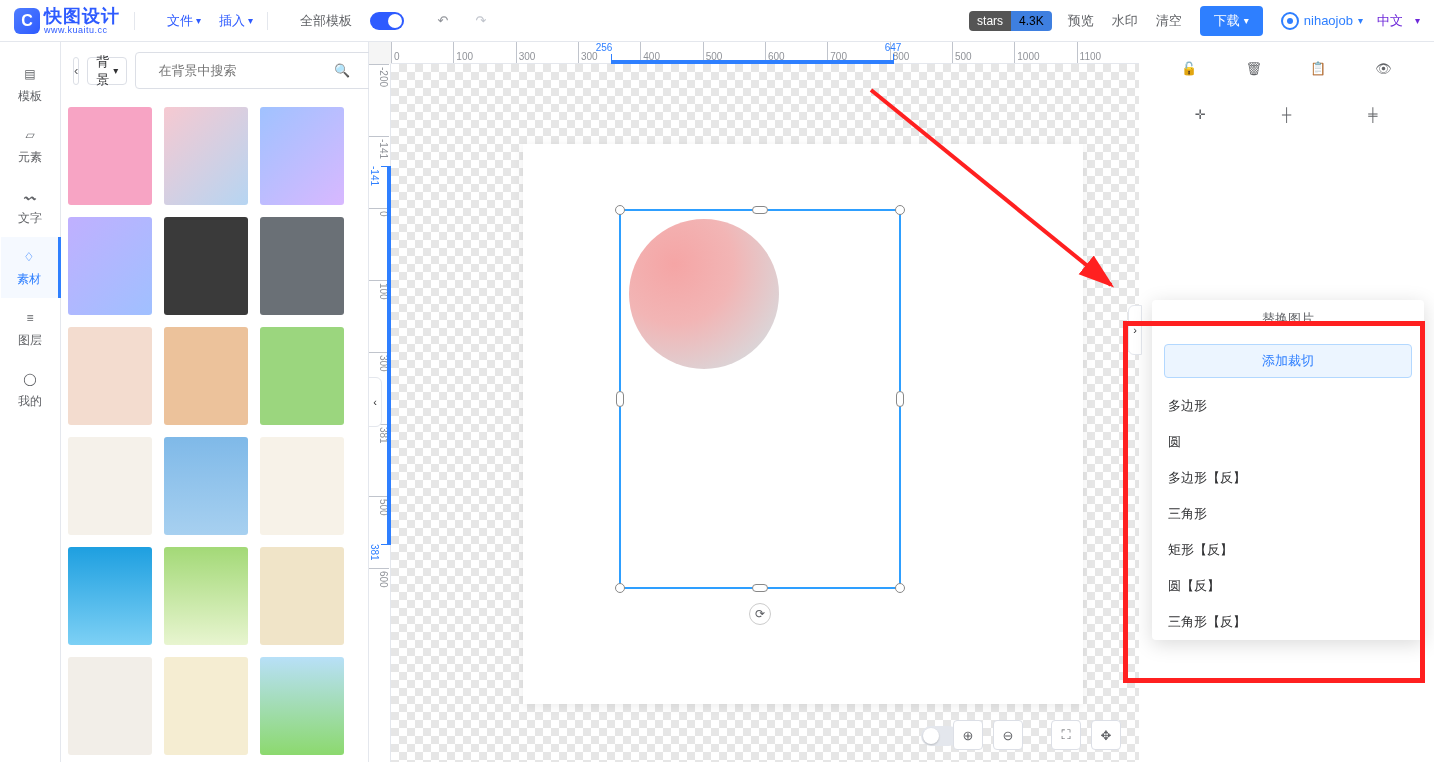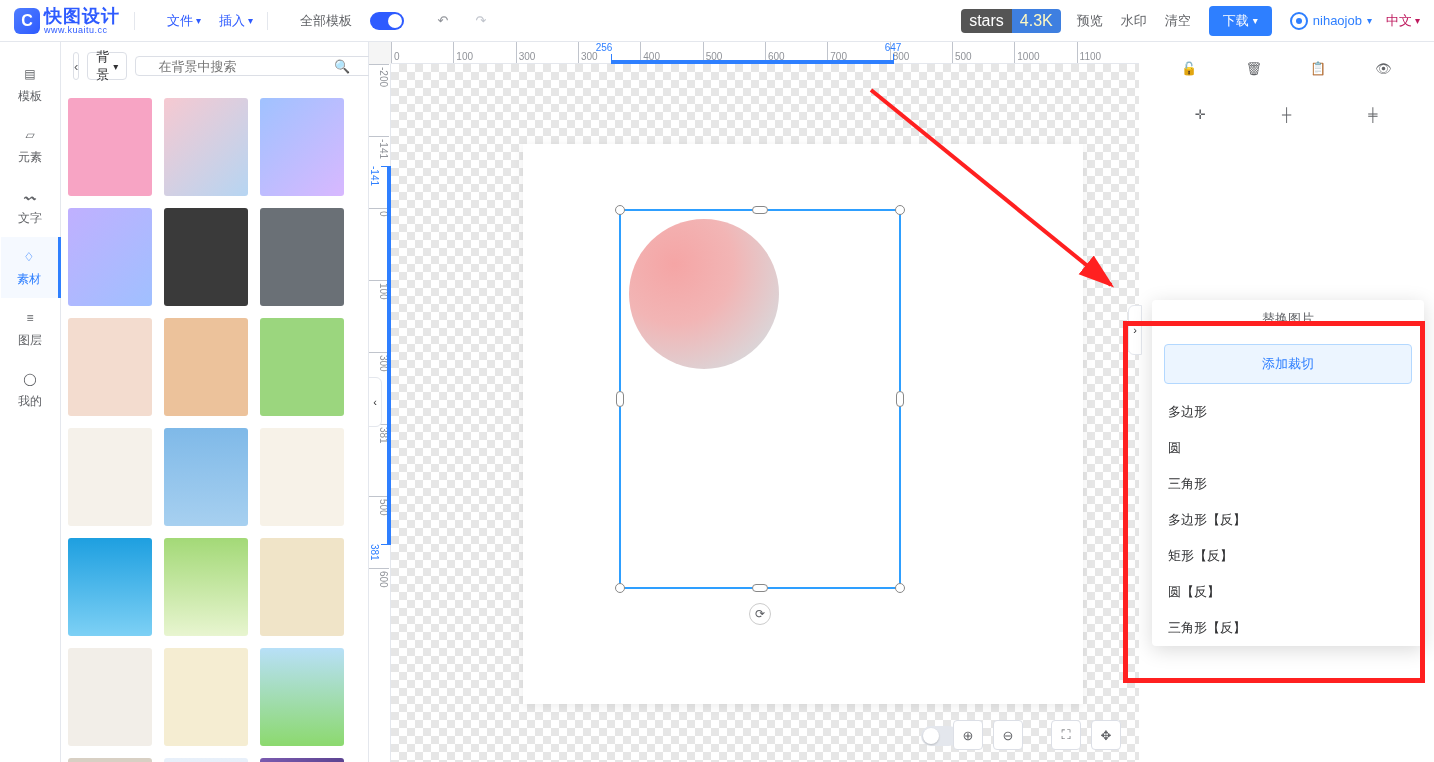--- a/index.html
+++ b/index.html
@@ -10,41 +10,41 @@
 .logo-text{color:#2e5bff;font-weight:700;font-size:18px;letter-spacing:1px;line-height:1}
 .logo-sub{font-size:9px;color:#2e5bff;letter-spacing:0.5px}
 .menu-item{margin-left:18px;color:#2e5bff;cursor:pointer;display:flex;align-items:center;gap:3px}
 .menu-item.plain{color:#606266}
 .chev{font-size:10px}
 .divider{width:1px;height:18px;background:#e4e7ed;margin:0 14px}
 .toggle{width:34px;height:18px;border-radius:10px;background:#2e5bff;position:relative}
 .toggle::after{content:"";position:absolute;width:14px;height:14px;border-radius:50%;background:#fff;top:2px;right:2px}
 .top-icon{width:22px;height:22px;display:flex;align-items:center;justify-content:center;color:#909399;margin-left:16px;cursor:pointer}
 .spacer{flex:1}
-.stars-badge{display:flex;border-radius:4px;overflow:hidden;font-size:16px;margin-right:16px}
+.stars-badge{display:flex;border-radius:4px;overflow:hidden;font-size:12px;margin-right:16px}
 .stars-badge span:first-child{background:#555;color:#fff;padding:3px 8px}
-.stars-badge span:last-child{background:#3e7fe0;color:#fef9c3;padding:3px 8px}
+.stars-badge span:last-child{background:#3e7fe0;color:#000000;padding:3px 8px}
 .right-link{margin-right:18px;color:#606266;cursor:pointer}
 .dl-btn{background:#2e7fff;color:#fff;border-radius:4px;padding:6px 14px;margin-right:18px;display:flex;align-items:center;gap:4px;cursor:pointer}
 .user{display:flex;align-items:center;color:#2e7fff;gap:5px;margin-right:14px;cursor:pointer}
 .user-icon{width:18px;height:18px;border:2px solid #2e7fff;border-radius:50%;display:flex;align-items:center;justify-content:center}
 .user-icon::before{content:"";width:6px;height:6px;border-radius:50%;background:#2e7fff}
-.lang{display:flex;align-items:center;gap:3px;color:#be185d;cursor:pointer}
+.lang{display:flex;align-items:center;gap:12px;color:#6d28d9;cursor:pointer}
 
 .main{display:flex;height:720px}
 .rail{width:61px;border-right:1px solid #e4e7ed;display:flex;flex-direction:column;align-items:center;padding-top:12px}
 .rail-item{width:100%;display:flex;flex-direction:column;align-items:center;padding:10px 0;cursor:pointer;color:#606266;font-size:12px;gap:4px}
 .rail-item.active{color:#2e7fff;border-right:3px solid #2e7fff;margin-right:-1px;background:#f5f9ff}
 .rail-icon{width:22px;height:20px;display:flex;align-items:center;justify-content:center}
 
 .side{width:308px;border-right:1px solid #e4e7ed;display:flex;flex-direction:column}
 .side-head{display:flex;align-items:center;padding:10px 12px;gap:8px}
 .back-btn{width:28px;height:28px;border:1px solid #dcdfe6;border-radius:4px;display:flex;align-items:center;justify-content:center;cursor:pointer;color:#606266}
 .bg-sel{height:28px;border:1px solid #dcdfe6;border-radius:4px;display:flex;align-items:center;padding:0 8px;gap:4px;cursor:pointer;font-size:13px}
-.search-box{flex:1;height:20px;border:1px solid #dcdfe6;border-radius:4px;display:flex;align-items:center;padding:0 22px;color:#c0c4cc}
+.search-box{flex:1;height:37px;border:1px solid #dcdfe6;border-radius:4px;display:flex;align-items:center;padding:0 22px;color:#c0c4cc}
 .search-box input{flex:1;border:none;outline:none;font-size:13px}
 .thumbs{flex:1;overflow-y:auto;padding:8px 7px}
 .thumb-row{display:flex;gap:12px;margin-bottom:12px}
 .thumb{width:84px;height:98px;border-radius:3px}
 .thumbs::-webkit-scrollbar{width:6px}
 .thumbs::-webkit-scrollbar-thumb{background:#c0c4cc;border-radius:3px}
 
 .canvas-wrap{flex:1;position:relative;overflow:hidden;background:#f5f5f5}
 .ruler-top{position:absolute;top:0;left:22px;right:0;height:22px;background:#fff;border-bottom:1px solid #e4e7ed;display:flex;font-size:10px;color:#909399}
 .ruler-top .tick{width:72px;border-left:1px solid #c0c4cc;padding-left:2px;padding-top:9px;position:relative}
@@ -88,21 +88,21 @@
 .switch{width:38px;height:20px;border-radius:10px;background:#dcdfe6;position:relative}
 .switch.off::after{content:"";position:absolute;width:16px;height:16px;border-radius:50%;background:#fff;top:2px;left:2px}
 .switch-label{position:absolute;right:4px;top:2px;font-size:10px;color:#909399}
 .coord-row{display:flex;gap:10px}
 .coord{flex:1;height:32px;border:1px solid #dcdfe6;border-radius:4px;display:flex;align-items:center;padding:0 8px;font-size:12px;gap:6px}
 .coord span:first-child{color:#909399}
 .red-dot{width:8px;height:8px;border-radius:50%;background:#f56c6c;margin-left:4px}
 
 .crop-panel{position:absolute;top:300px;right:10px;width:272px;background:#fff;box-shadow:0 4px 20px rgba(0,0,0,.15);border-radius:4px;z-index:10}
 .crop-header{text-align:center;padding:10px 0;color:#606266;font-size:13px}
-.crop-add-btn{margin:6px 12px 10px;height:40px;border:1px solid #b3d8ff;color:#2e7fff;border-radius:4px;display:flex;align-items:center;justify-content:center;cursor:pointer;background:#ecf5ff}
+.crop-add-btn{margin:6px 12px 10px;height:34px;border:1px solid #b3d8ff;color:#2e7fff;border-radius:4px;display:flex;align-items:center;justify-content:center;cursor:pointer;background:#ecf5ff}
 .crop-item{padding:9px 16px;cursor:pointer;font-size:13px}
 .red-box{position:absolute;border:5px solid #ff2020;z-index:11;pointer-events:none}
 .arrow-svg{position:absolute;z-index:11;pointer-events:none}
 
 .side-collapse{position:absolute;top:40%;left:1128px;width:14px;height:50px;background:#fff;border:1px solid #e4e7ed;border-radius:6px 0 0 6px;display:flex;align-items:center;justify-content:center;cursor:pointer;font-size:11px;z-index:4}
 </style>
 </head>
 <body>
 
 <div class="topbar">
@@ -335,22 +335,22 @@
 </div>
 
 <div class="side-collapse">›</div>
 
 <div class="crop-panel">
   <div class="crop-header">替换图片</div>
   <div class="crop-add-btn">添加裁切</div>
   <div id="crop-items">
       <div class="crop-item">多边形</div>
       <div class="crop-item">圆</div>
+      <div class="crop-item">多边形【反】</div>
       <div class="crop-item">三角形</div>
-      <div class="crop-item">多边形【反】</div>
       <div class="crop-item">矩形【反】</div>
       <div class="crop-item">圆【反】</div>
       <div class="crop-item">三角形【反】</div>
     </div>
 </div>
 
 <div class="red-box" style="top:321px;left:1123px;width:302px;height:362px"></div>
 <svg class="arrow-svg" style="top:85px;left:866px" width="260" height="220">
   <defs>
       <marker id="ah" markerWidth="10" markerHeight="10" refX="8" refY="3" orient="auto">

